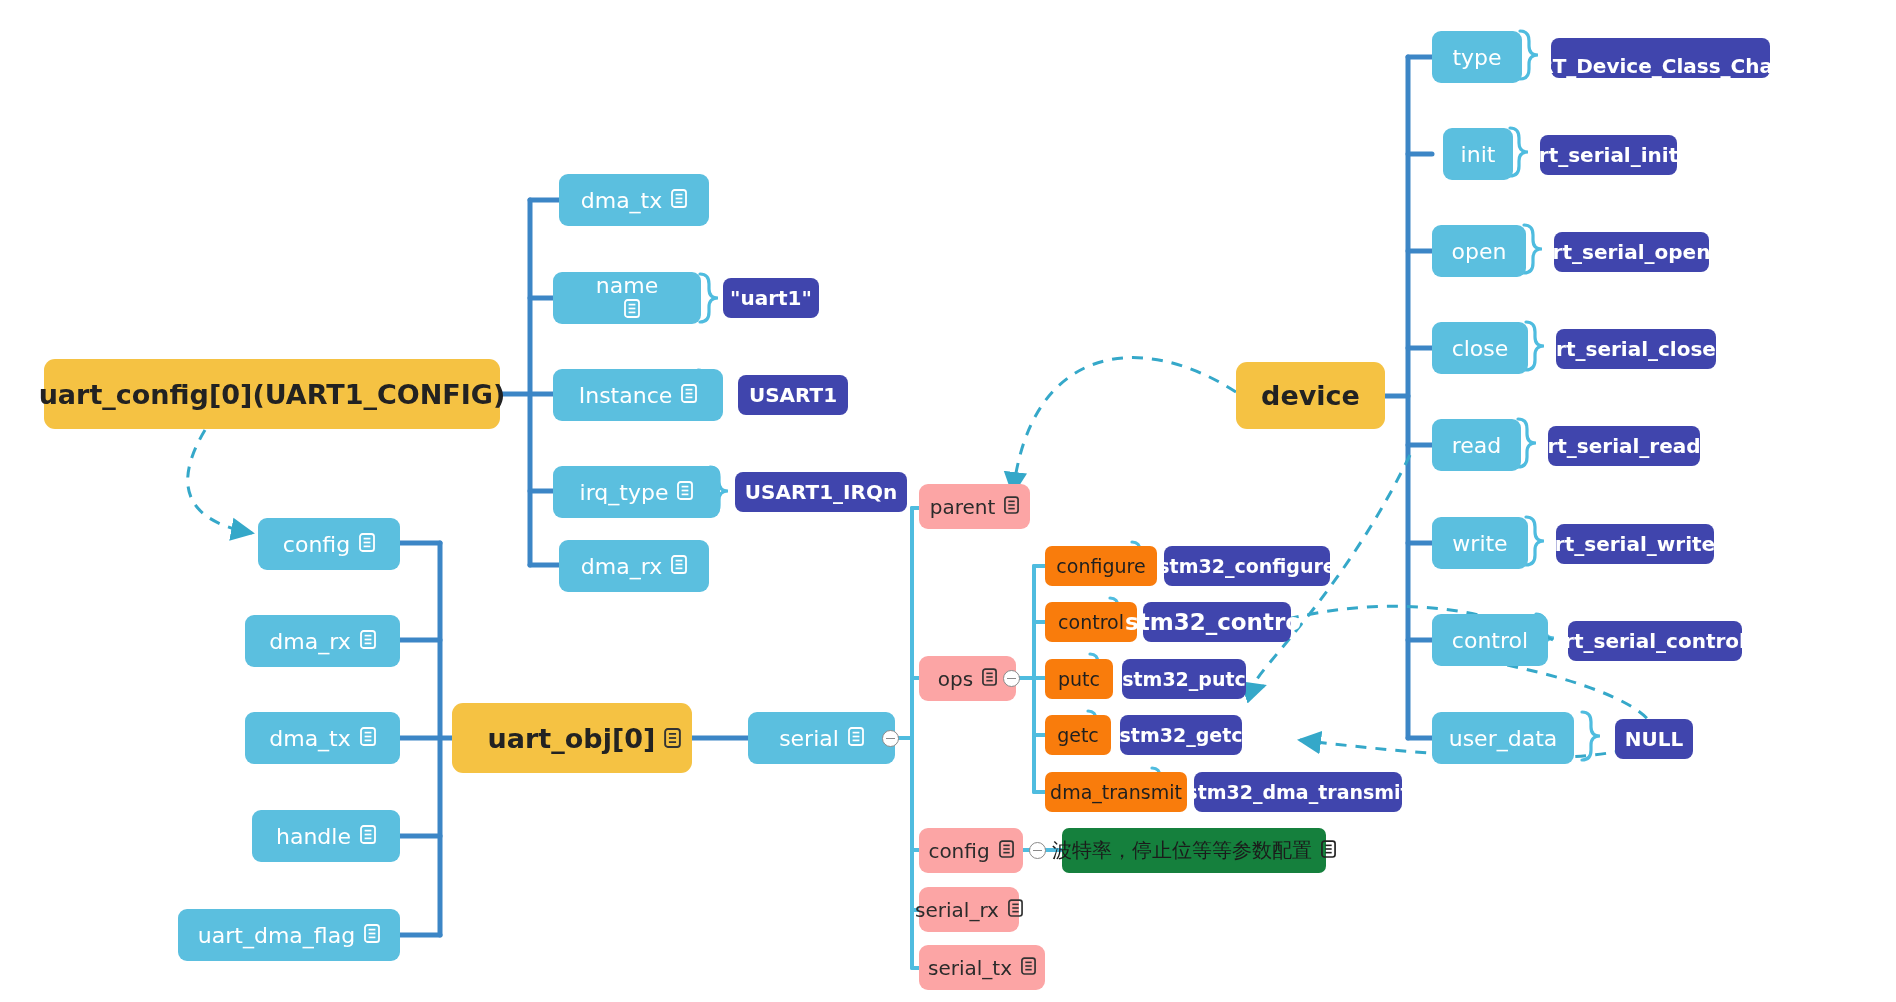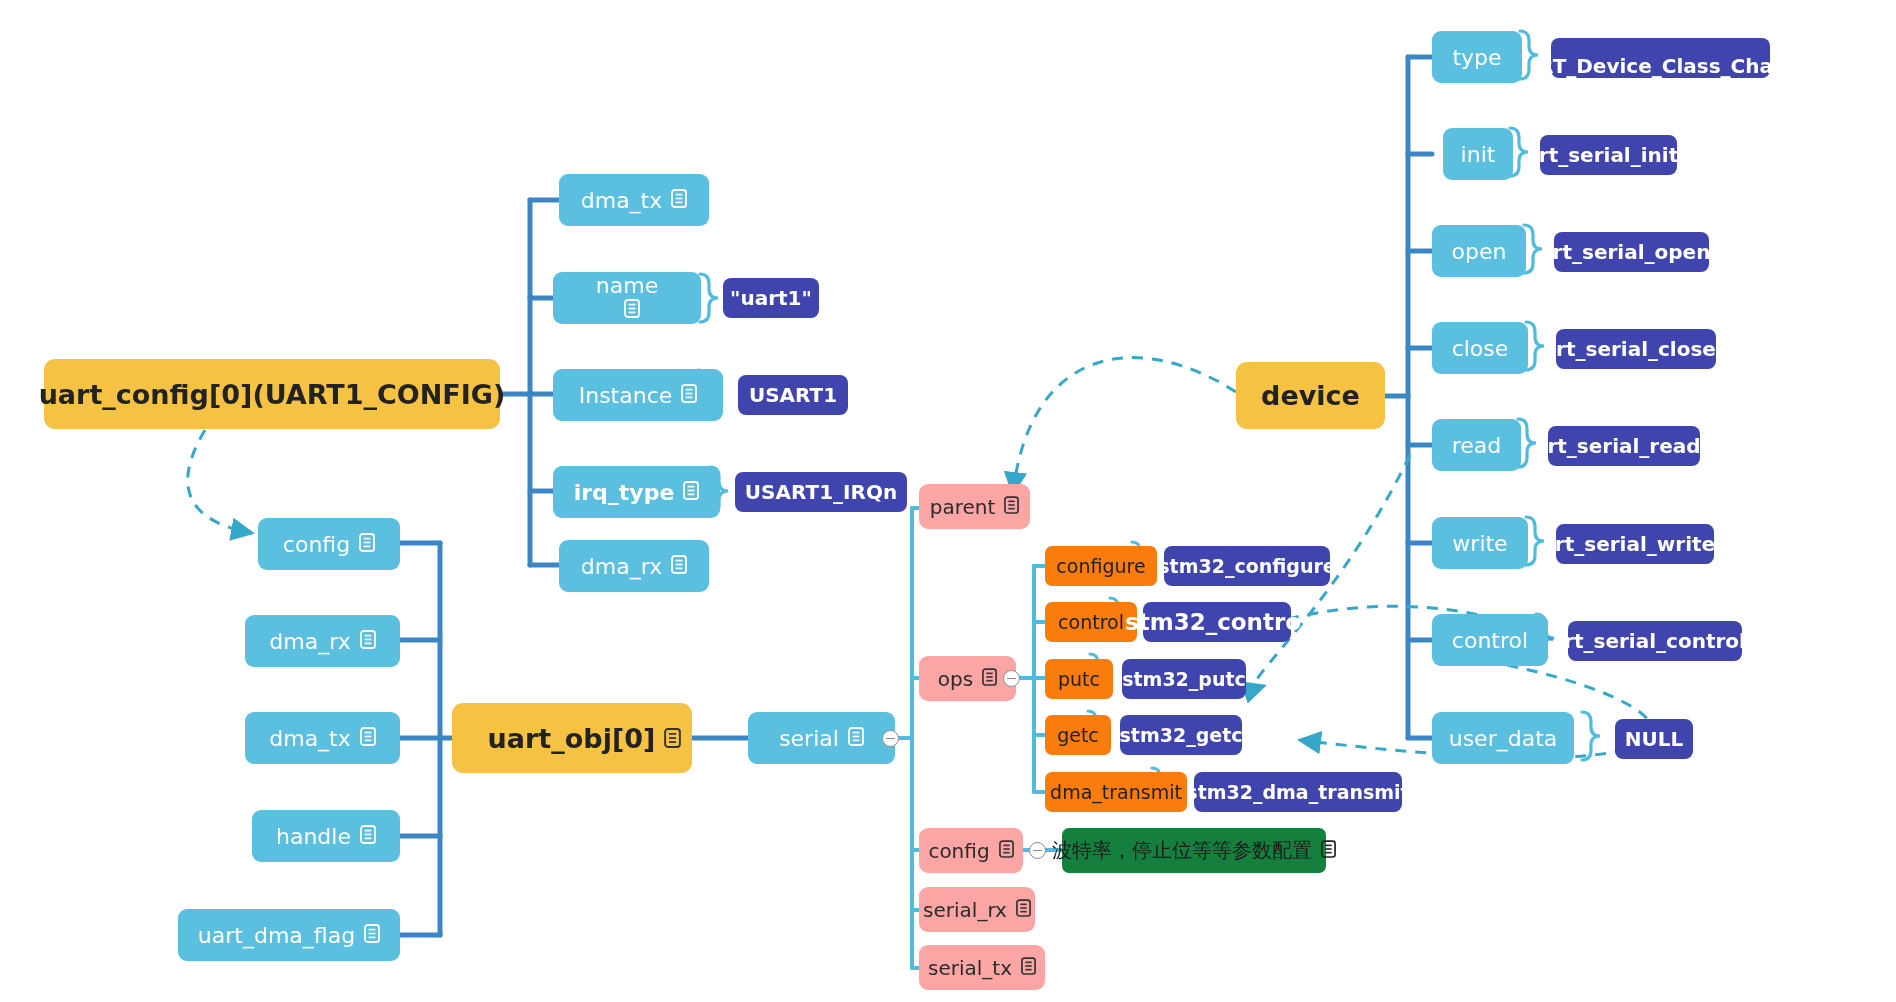--- a/index.html
+++ b/index.html
@@ -172,21 +172,21 @@
           <line x1="4.6" y1="5.6" x2="11.4" y2="5.6" stroke="#fff" stroke-width="1.7"></line>
           <line x1="4.6" y1="9.5" x2="11.4" y2="9.5" stroke="#fff" stroke-width="1.7"></line>
           <line x1="4.6" y1="13.4" x2="11.4" y2="13.4" stroke="#fff" stroke-width="1.7"></line>
         </svg>
     </span>
   </div>
   <div class="node n-chip" style="left:738px;top:375px;width:110px;height:40px;font-size:20px;">
     <span class="lbl">USART1</span>
   </div>
 
-  <div class="node n-blue" style="left:553px;top:466px;width:167px;height:52px;font-size:22px;font-weight:bold;">
+  <div class="node n-blue" style="left:553px;top:466px;width:167px;height:52px;font-size:22px;">
     <span class="lbl">irq_type</span>
     <span class="noteico">
       <svg width="16" height="19" viewBox="0 0 16 19">
           <rect x="1" y="1" width="14" height="17" rx="2.6" fill="none" stroke="#fff" stroke-width="1.8"></rect>
           <line x1="4.6" y1="5.6" x2="11.4" y2="5.6" stroke="#fff" stroke-width="1.7"></line>
           <line x1="4.6" y1="9.5" x2="11.4" y2="9.5" stroke="#fff" stroke-width="1.7"></line>
           <line x1="4.6" y1="13.4" x2="11.4" y2="13.4" stroke="#fff" stroke-width="1.7"></line>
         </svg>
     </span>
   </div>
@@ -322,21 +322,21 @@
       <svg width="15" height="18" viewBox="0 0 16 19">
           <rect x="1" y="1" width="14" height="17" rx="2.6" fill="none" stroke="#333" stroke-width="1.8"></rect>
           <line x1="4.6" y1="5.6" x2="11.4" y2="5.6" stroke="#333" stroke-width="1.7"></line>
           <line x1="4.6" y1="9.5" x2="11.4" y2="9.5" stroke="#333" stroke-width="1.7"></line>
           <line x1="4.6" y1="13.4" x2="11.4" y2="13.4" stroke="#333" stroke-width="1.7"></line>
         </svg>
     </span>
   </div>
   <div class="toggle" style="left:1029px;top:842px;"></div>
 
-  <div class="node n-green" style="left:919px;top:887px;width:116px;height:45px;font-size:20px;">
+  <div class="node n-green" style="left:919px;top:887px;width:100px;height:45px;font-size:20px;">
     <span class="lbl">serial_rx</span>
     <span class="noteico">
       <svg width="15" height="18" viewBox="0 0 16 19">
           <rect x="1" y="1" width="14" height="17" rx="2.6" fill="none" stroke="#333" stroke-width="1.8"></rect>
           <line x1="4.6" y1="5.6" x2="11.4" y2="5.6" stroke="#333" stroke-width="1.7"></line>
           <line x1="4.6" y1="9.5" x2="11.4" y2="9.5" stroke="#333" stroke-width="1.7"></line>
           <line x1="4.6" y1="13.4" x2="11.4" y2="13.4" stroke="#333" stroke-width="1.7"></line>
         </svg>
     </span>
   </div>

